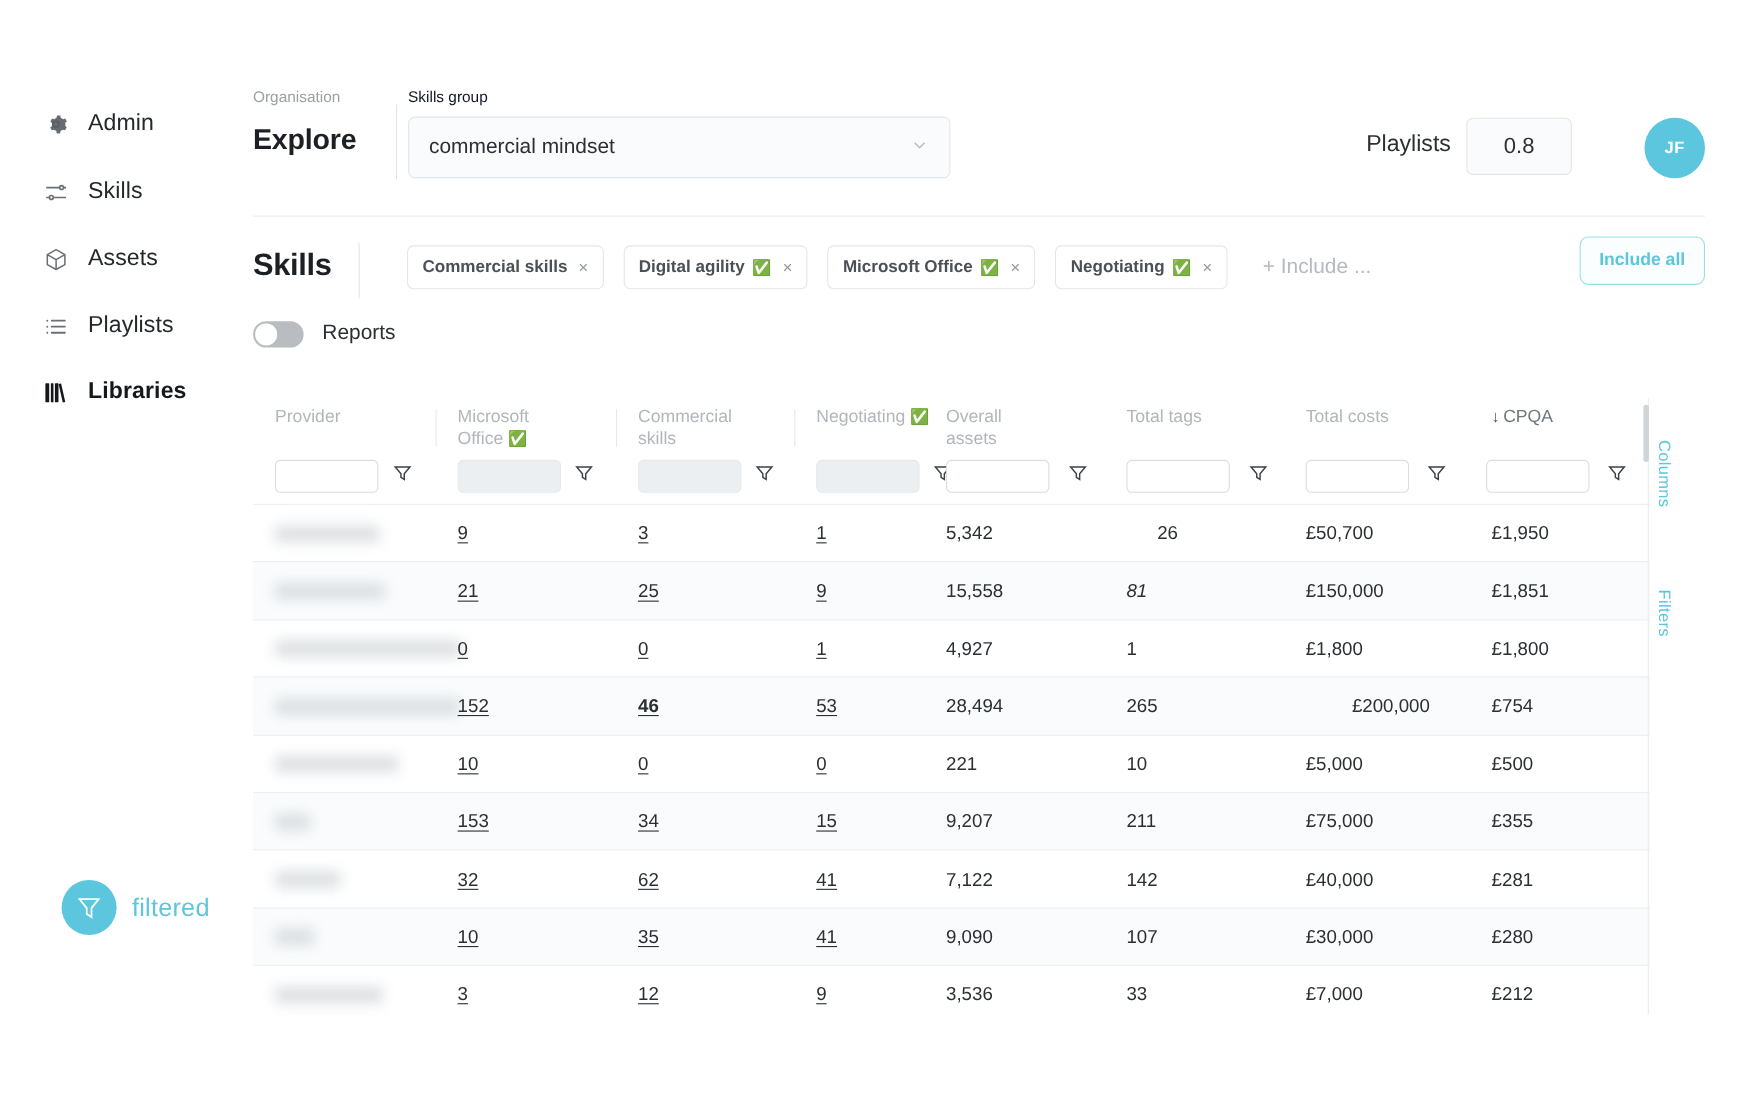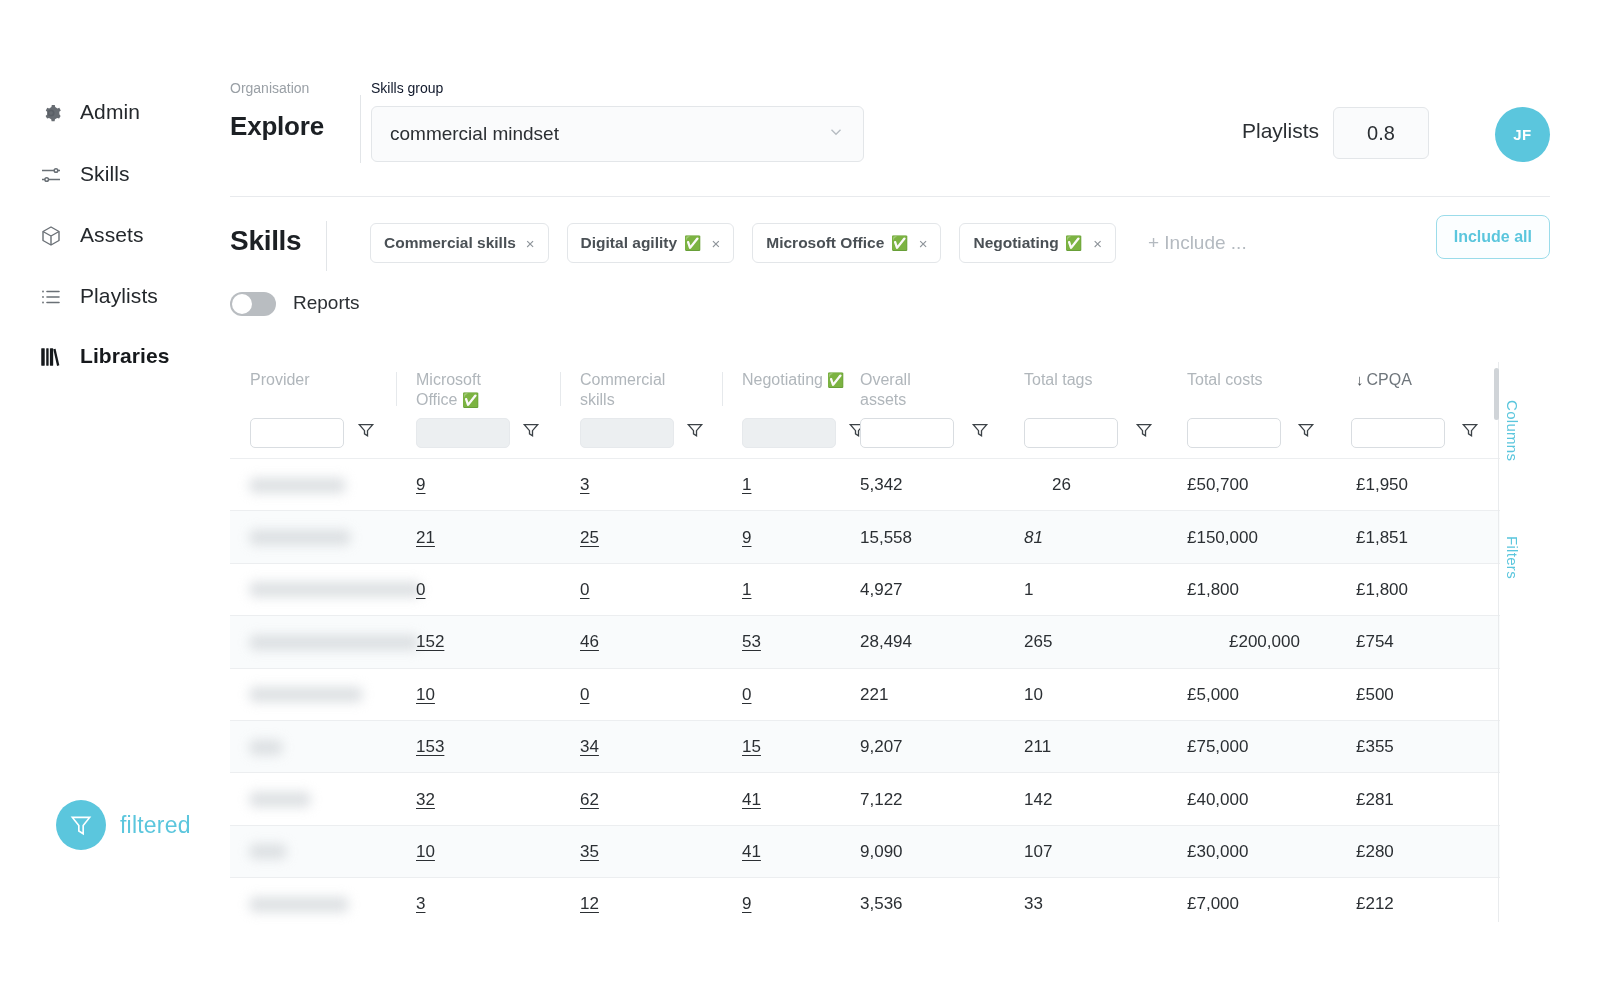--- a/index.html
+++ b/index.html
@@ -339,21 +339,21 @@
           <div class="tcell" style="left: 630px;">4,927</div>
           <div class="tcell" style="left: 794px;">1</div>
           <div class="tcell" style="left: 957px;">£1,800</div>
           <div class="tcell" style="left: 1126px;">£1,800</div>
         </div>
         <div class="trow alt">
           <div class="blurcell" style="left: 20px;">
             <span class="blurbar" style="width:168px"></span>
           </div>
           <div class="tcell link" style="left: 186px;">152</div>
-          <div class="tcell link" style="left: 350px;">46</div>
+          <div class="tcell link" style="left: 350px; font-weight: bold;">46</div>
           <div class="tcell link" style="left: 512px;">53</div>
           <div class="tcell" style="left: 630px;">28,494</div>
           <div class="tcell" style="left: 794px;">265</div>
           <div class="tcell" style="left: 957px; margin-left: 42px;">£200,000</div>
           <div class="tcell" style="left: 1126px;">£754</div>
         </div>
         <div class="trow">
           <div class="blurcell" style="left: 20px;">
             <span class="blurbar" style="width:112px"></span>
           </div>

